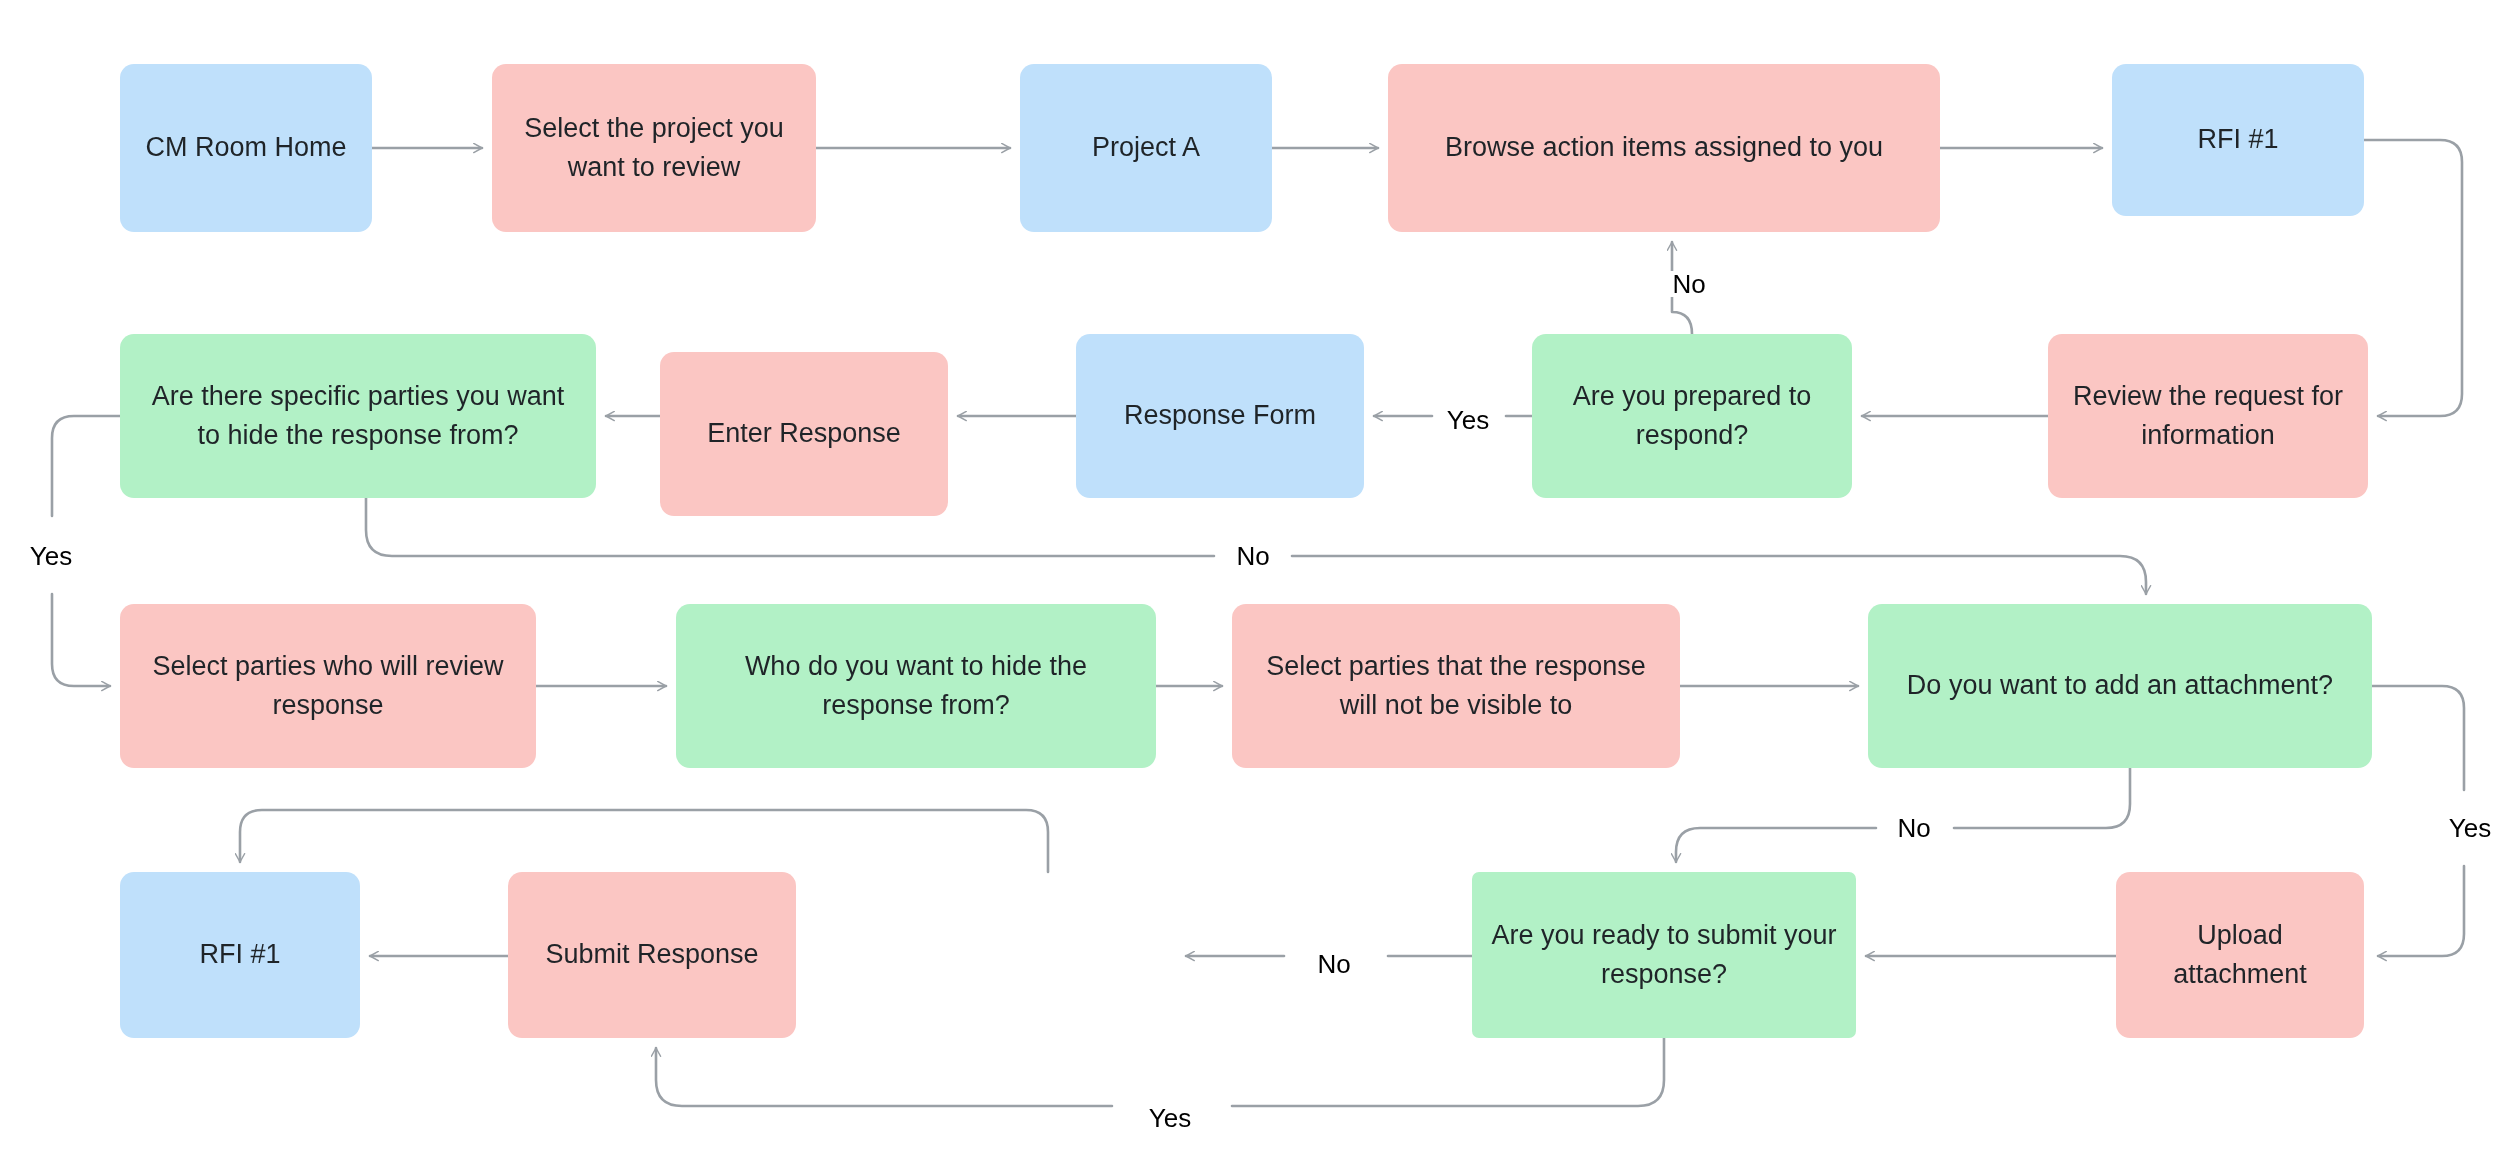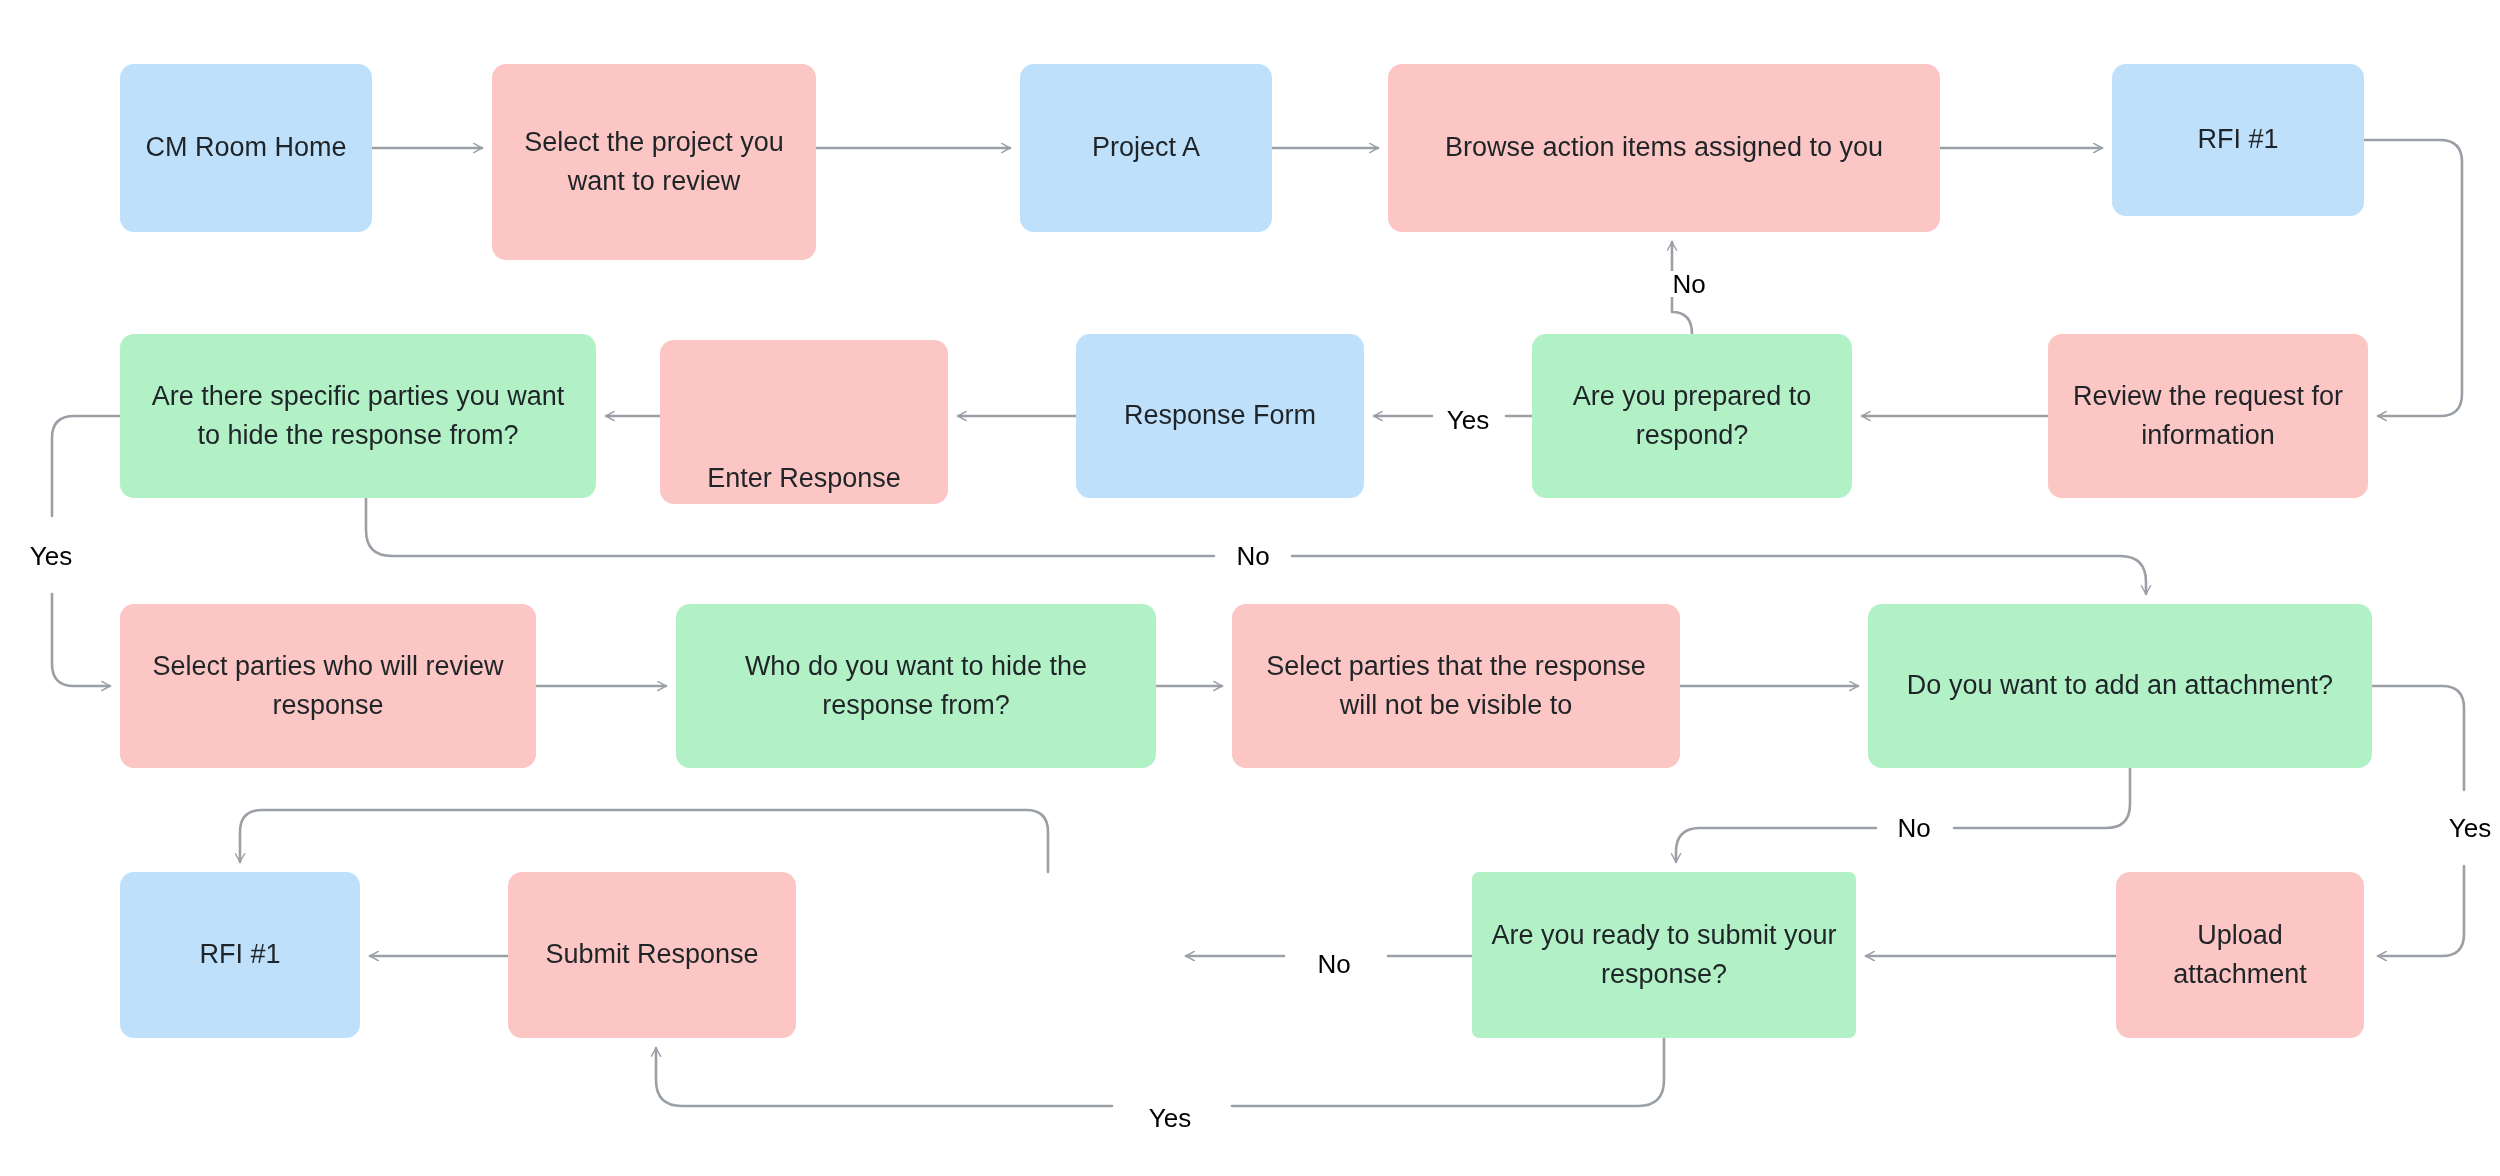--- a/index.html
+++ b/index.html
@@ -135,37 +135,37 @@
 
       
       <path d="M 508 956 L 370 956" marker-end="url(#arrow)"></path>
 
     </g>
   </svg>
 
   <div class="node fill-blue" style="left:120px;  top:64px;  width:252px; height:168px;">
       <span>CM Room Home</span>
     </div>
-  <div class="node fill-pink" style="left:492px;  top:64px;  width:324px; height:196px;">
+  <div class="node fill-pink" style="left:492px;  top:64px;  width:324px; height:168px;">
       <span>Select the project you want to review</span>
     </div>
   <div class="node fill-blue" style="left:1020px; top:64px;  width:252px; height:168px;">
       <span>Project A</span>
     </div>
   <div class="node fill-pink" style="left:1388px; top:64px;  width:552px; height:168px;">
       <span>Browse action items assigned to you</span>
     </div>
   <div class="node fill-blue" style="left:2112px; top:64px;  width:252px; height:152px;">
       <span>RFI #1</span>
     </div>
 
   <div class="node fill-green" style="left:120px;  top:334px; width:476px; height:164px;">
       <span>Are there specific parties you want to hide the response from?</span>
     </div>
-  <div class="node fill-pink" style="left:660px;  top:340px; width:288px; height:164px;align-items:flex-end;">
+  <div class="node fill-pink" style="left:660px;  top:352px; width:288px; height:164px;">
       <span>Enter Response</span>
     </div>
   <div class="node fill-blue" style="left:1076px; top:334px; width:288px; height:164px;">
       <span>Response Form</span>
     </div>
   <div class="node fill-green" style="left:1532px; top:334px; width:320px; height:164px;">
       <span>Are you prepared to respond?</span>
     </div>
   <div class="node fill-pink" style="left:2048px; top:334px; width:320px; height:164px;">
       <span>Review the request for information</span>

